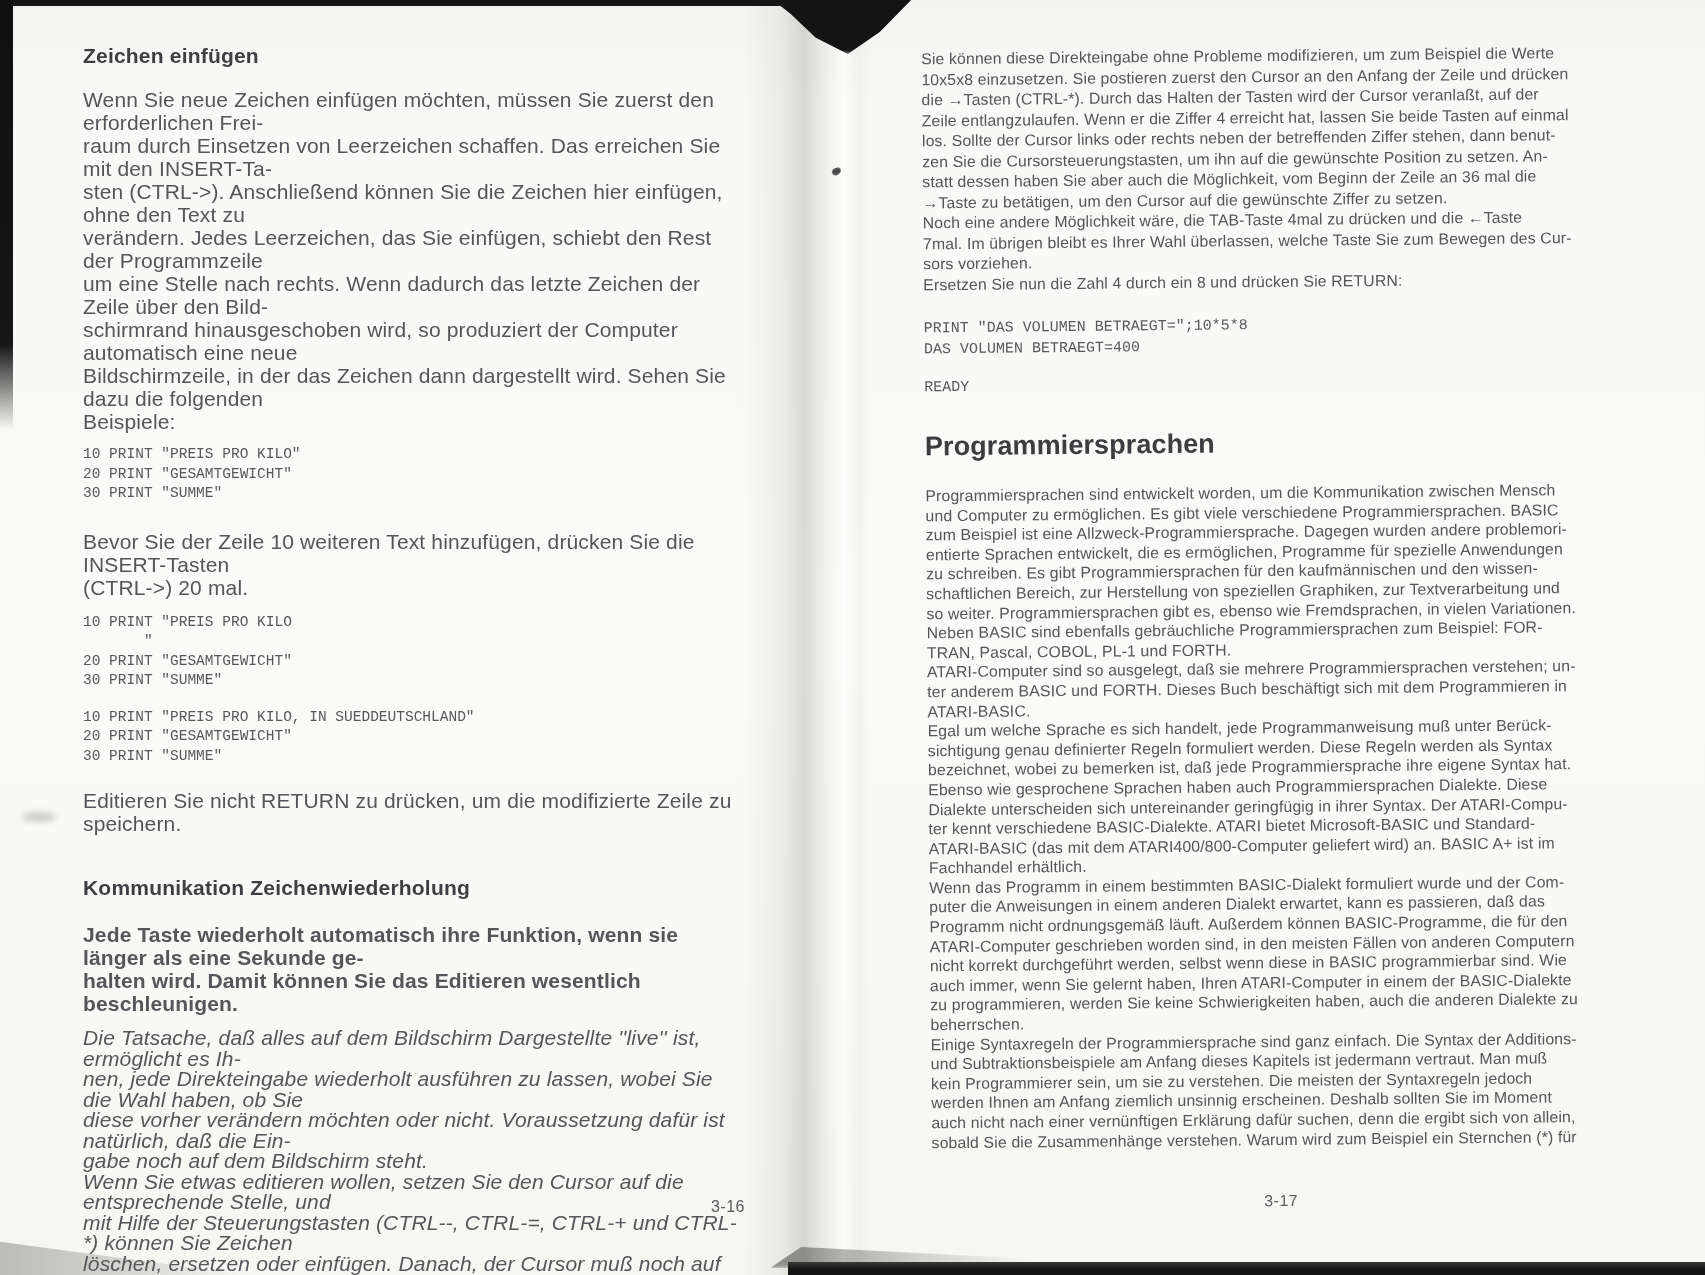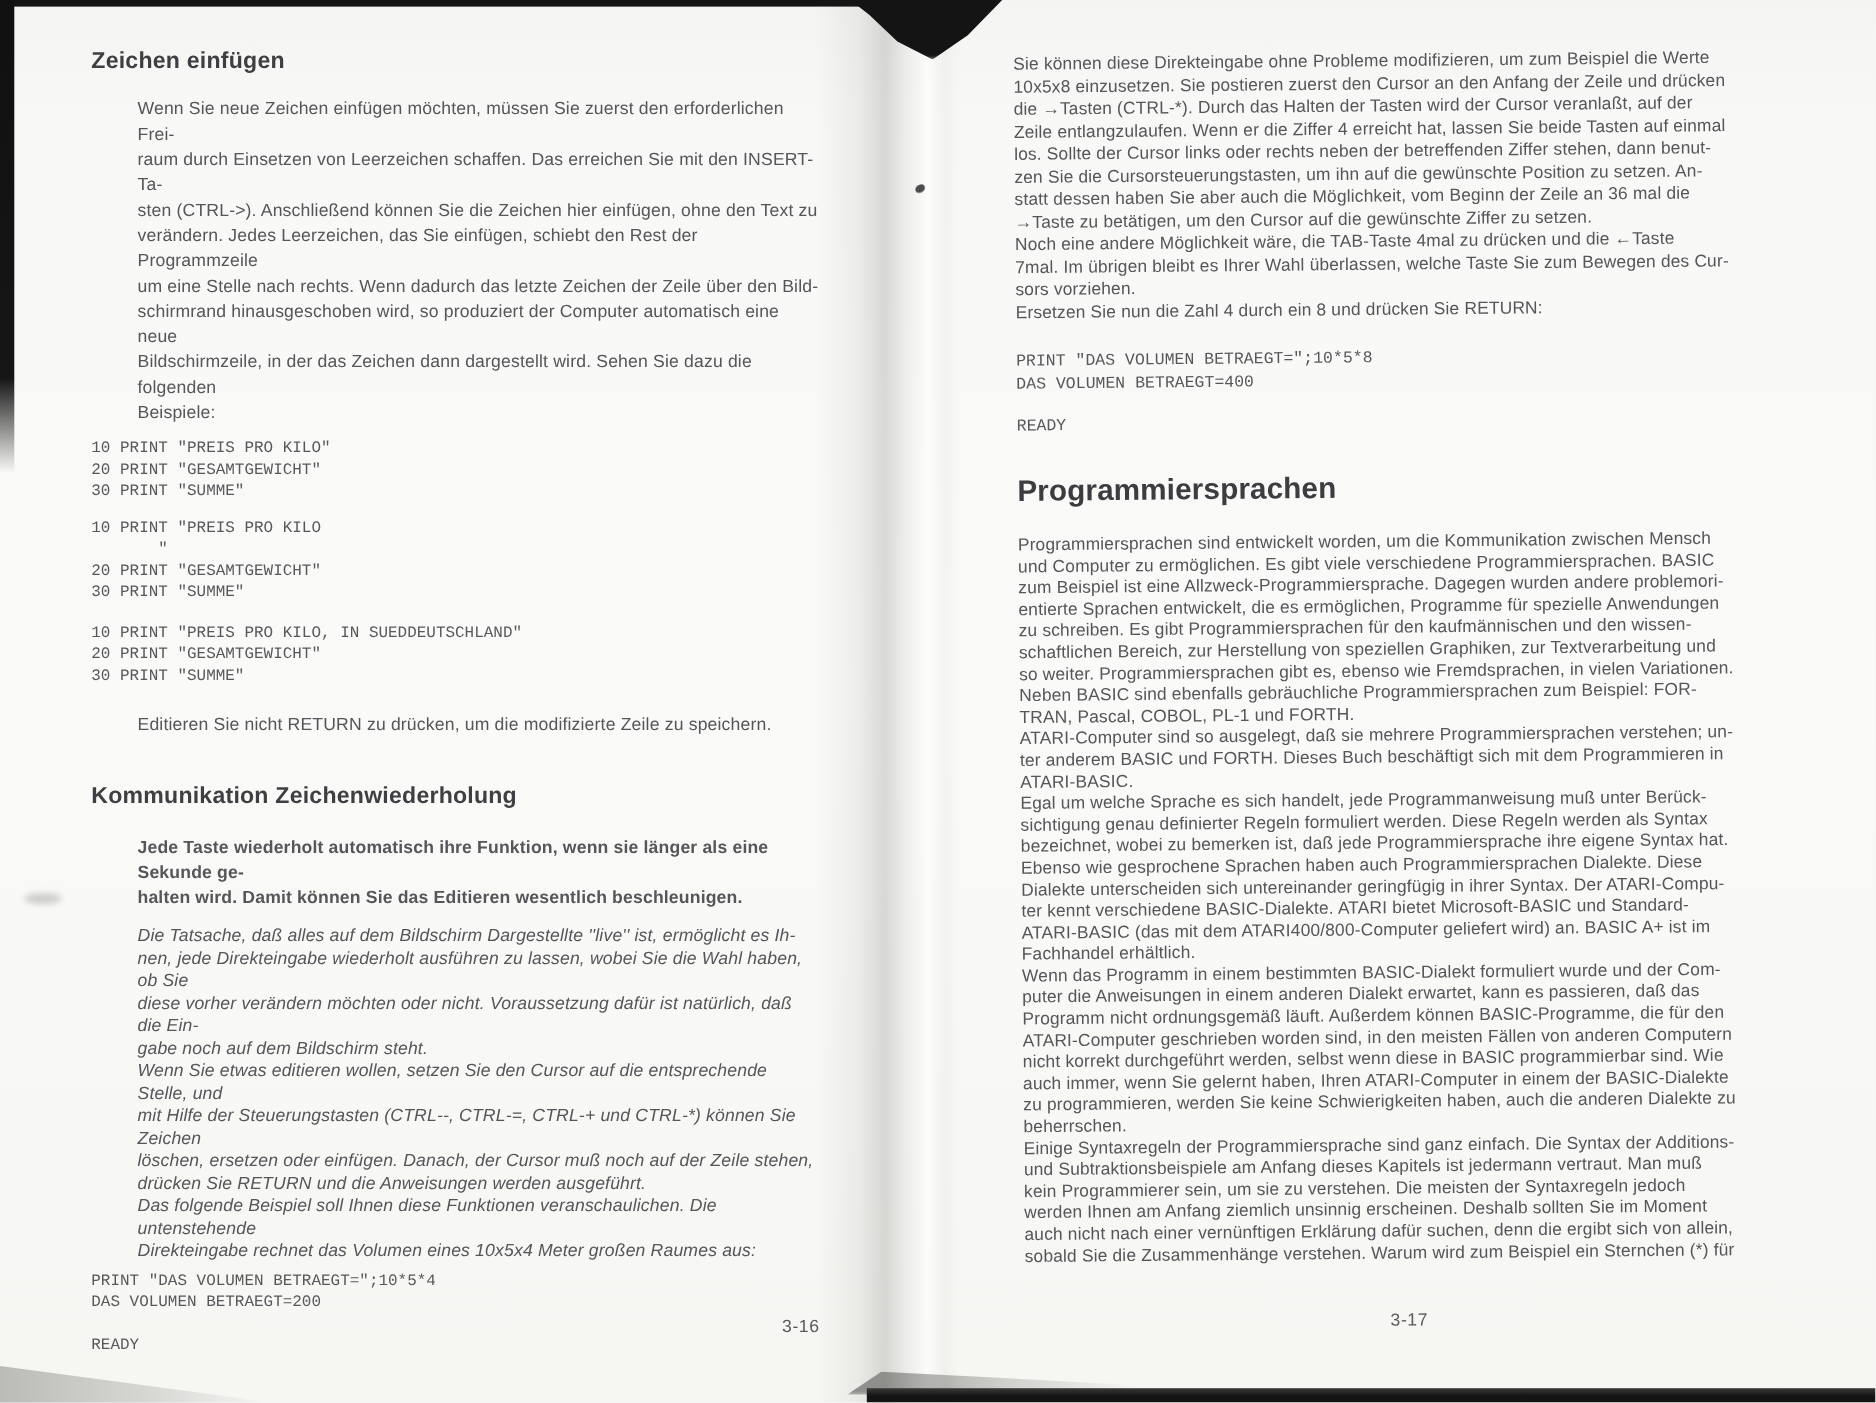--- a/index.html
+++ b/index.html
@@ -81,21 +81,21 @@
   }
   .h-large {
     font-size: 27px; font-weight: bold; color: #3d3d41;
     letter-spacing: 0.1px; line-height: 30px; margin: 0;
   }
   .para {
     white-space: pre-line;
     margin: 0;
     letter-spacing: 0.15px;
   }
-  .page-left .para  { font-size: 16px; line-height: 23px; margin-left: 42px; }
+  .page-left .para  { font-size: 21px; line-height: 23px; }
   .page-left .para.dense { line-height: 20.5px; }
   .page-right .para { font-size: 15.8px; line-height: 20.5px; }
   .page-right .para.dense { line-height: 19.6px; }
   .code {
     font-family: "Liberation Mono", "DejaVu Sans Mono", monospace;
     white-space: pre;
     color: #58585c;
     margin: 0;
   }
   .page-left .code  { font-size: 14.5px; line-height: 19.5px; }
@@ -151,20 +151,22 @@
 raum durch Einsetzen von Leerzeichen schaffen. Das erreichen Sie mit den INSERT-Ta-
 sten (CTRL-&gt;). Anschließend können Sie die Zeichen hier einfügen, ohne den Text zu
 verändern. Jedes Leerzeichen, das Sie einfügen, schiebt den Rest der Programmzeile
 um eine Stelle nach rechts. Wenn dadurch das letzte Zeichen der Zeile über den Bild-
 schirmrand hinausgeschoben wird, so produziert der Computer automatisch eine neue
 Bildschirmzeile, in der das Zeichen dann dargestellt wird. Sehen Sie dazu die folgenden
 Beispiele:</p>
     <pre class="code mt-code1">10 PRINT "PREIS PRO KILO"
 20 PRINT "GESAMTGEWICHT"
 30 PRINT "SUMME"</pre>
+    <p class="para mt-p2">Bevor Sie der Zeile 10 weiteren Text hinzufügen, drücken Sie die INSERT-Tasten
+(CTRL-&gt;) 20 mal.</p>
     <pre class="code mt-code2">10 PRINT "PREIS PRO KILO
        "
 20 PRINT "GESAMTGEWICHT"
 30 PRINT "SUMME"</pre>
     <pre class="code mt-code3">10 PRINT "PREIS PRO KILO, IN SUEDDEUTSCHLAND"
 20 PRINT "GESAMTGEWICHT"
 30 PRINT "SUMME"</pre>
     <p class="para mt-p4">Editieren Sie nicht RETURN zu drücken, um die modifizierte Zeile zu speichern.</p>
     <h2 class="h-small mt-h2b">Kommunikation Zeichenwiederholung</h2>
     <p class="para mt-p5">Jede Taste wiederholt automatisch ihre Funktion, wenn sie länger als eine Sekunde ge-

